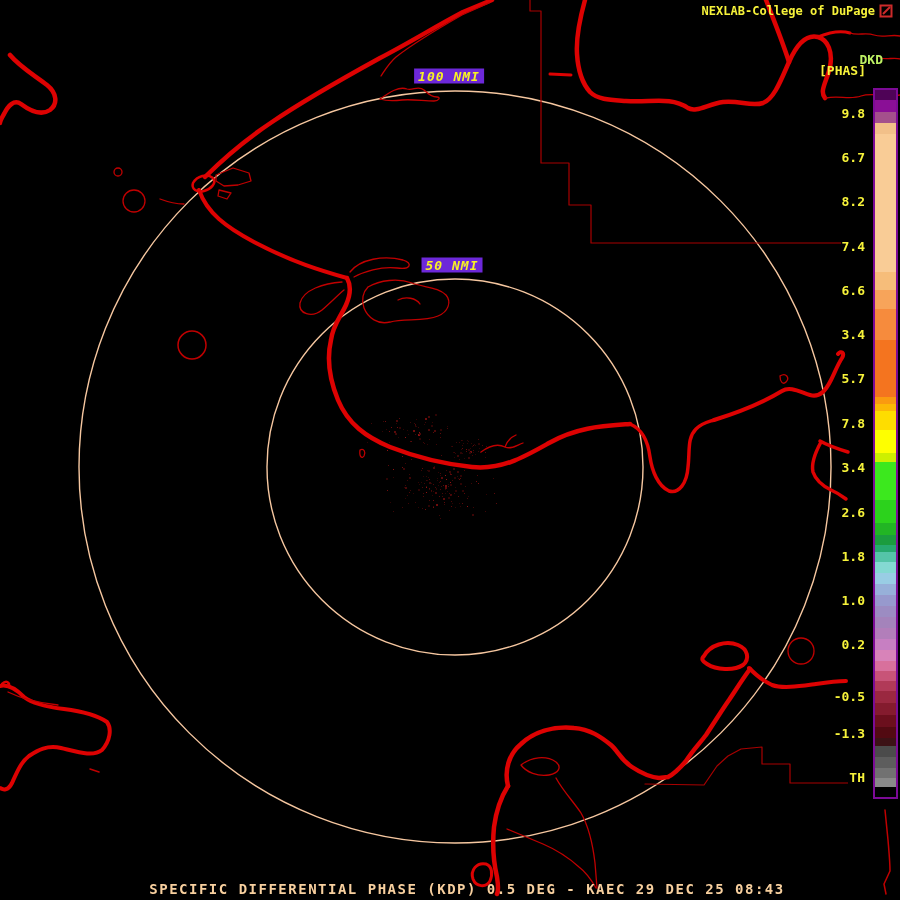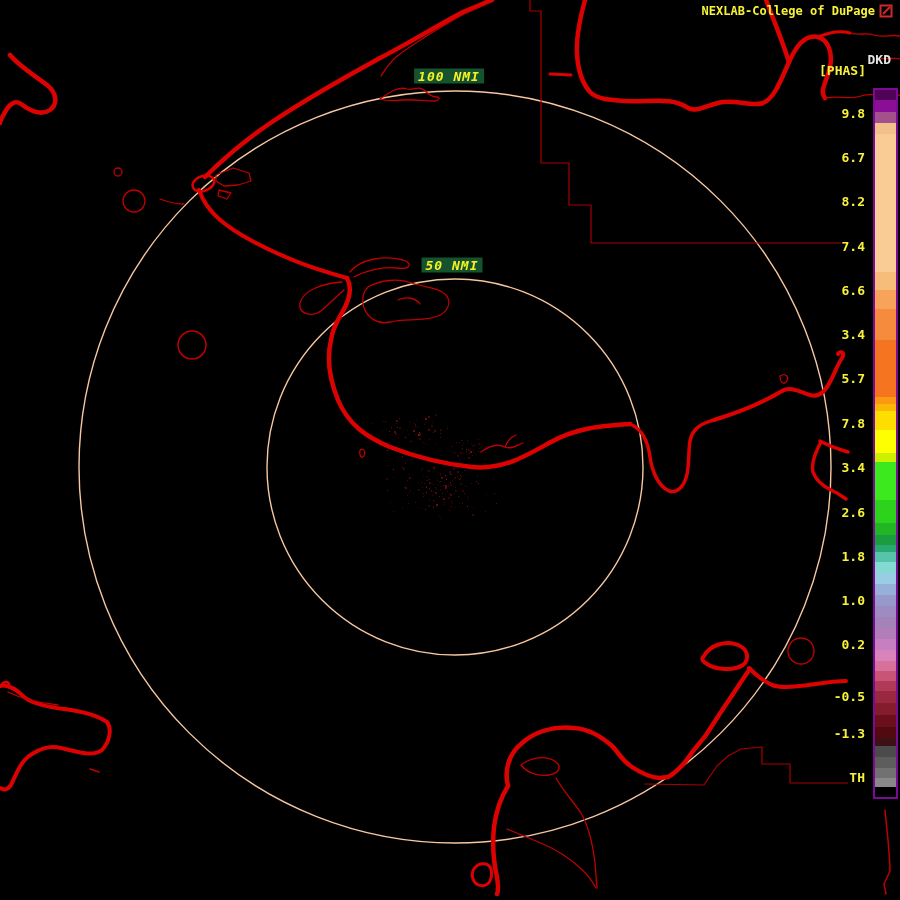--- a/index.html
+++ b/index.html
@@ -4,30 +4,30 @@
 <style>
   html,body{margin:0;padding:0;background:#000;}
   #stage{position:relative;width:900px;height:900px;background:#000;overflow:hidden;
          font-family:"DejaVu Sans Mono", monospace;}
   #mapsvg{position:absolute;left:0;top:0;}
   .ylabel{position:absolute;color:#f6f23a;font-size:13px;font-weight:bold;
           letter-spacing:0px;white-space:nowrap;}
   .brand{position:absolute;top:4px;right:7px;display:flex;align-items:center;gap:4px;}
   .brand .txt{color:#f6f23a;font-size:12px;font-weight:bold;white-space:nowrap;}
   .ringlabel{position:absolute;transform:translate(-50%,-50%);color:#f8f224;
-             font-size:13px;font-weight:bold;font-style:italic;background:#14532d;
+             font-size:13px;font-weight:bold;font-style:italic;background:#6d28d9;
              padding:0 4px;white-space:nowrap;letter-spacing:1px;}
   #colorbar{position:absolute;border:2px solid #7c0a96;background:#000;}
   #colorbar .seg{width:100%;}
   .tick{position:absolute;right:34px;color:#f6f23a;font-size:13px;font-weight:bold;
         background:#000;padding:0 1px;transform:translateY(-50%);white-space:nowrap;}
   #caption{position:absolute;left:467px;top:881px;transform:translateX(-50%);
            color:#f7cf9e;font-size:14px;font-weight:bold;letter-spacing:1.5px;
            white-space:nowrap;}
-  #prodcode{position:absolute;top:52px;right:9px;color:#e5e5e5;font-size:13px;font-weight:bold;}
+  #prodcode{position:absolute;top:52px;right:17px;color:#bef264;font-size:13px;font-weight:bold;}
   #produnit{position:absolute;top:63px;right:34px;color:#f6f23a;font-size:13px;font-weight:bold;}
 </style>
 </head>
 <body>
 
 <div id="stage">
 
   <svg id="mapsvg" width="900" height="900">
     <g id="rings">
         <circle cx="455" cy="467" r="188" fill="none" stroke="#f6c7a0" stroke-width="1.4"></circle>
@@ -423,13 +423,14 @@
       <div class="tick" style="top: 644px;">0.2</div>
       <div class="tick" style="top: 688px; margin-top: 8px;">-0.5</div>
       <div class="tick" style="top: 733px;">-1.3</div>
       <div class="tick" style="top: 777px;">TH</div>
     </div>
   <div id="ringlabels">
       <div class="ringlabel" style="left: 449px; top: 76px;">100 NMI</div>
       <div class="ringlabel" style="left: 452px; top: 265px;">50 NMI</div>
     </div>
 
+  <div id="caption">SPECIFIC DIFFERENTIAL PHASE (KDP) 0.5 DEG - KAEC 29 DEC 25 08:43</div>
 </div>
 
 </body></html>

